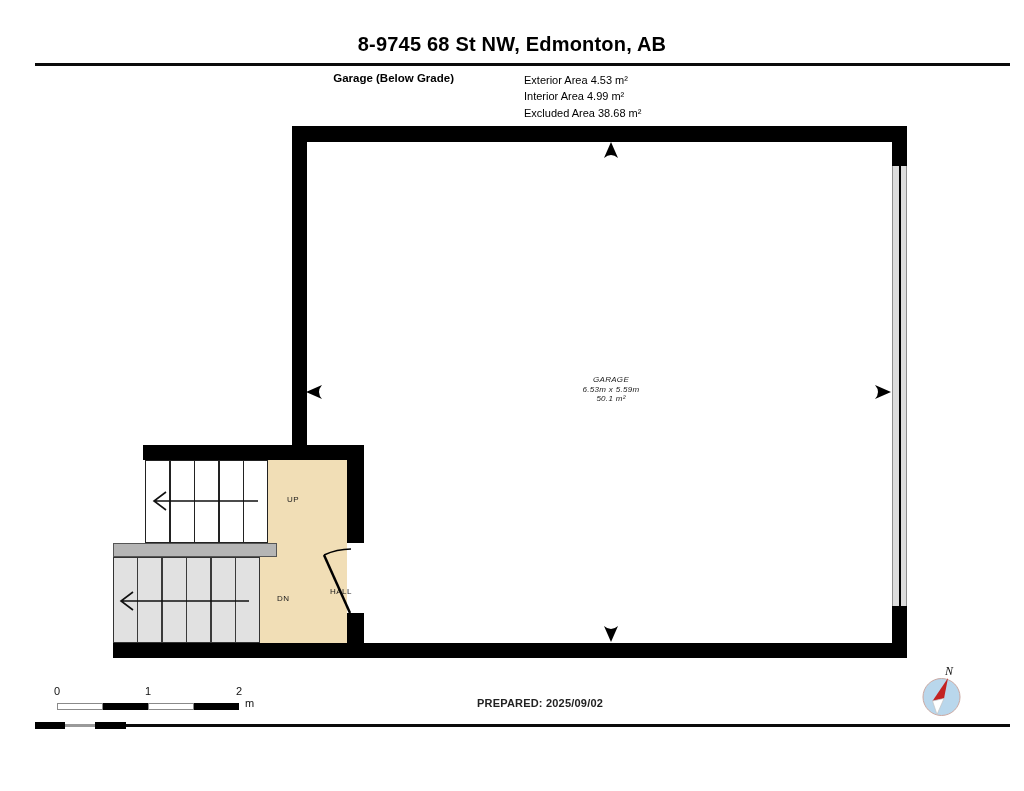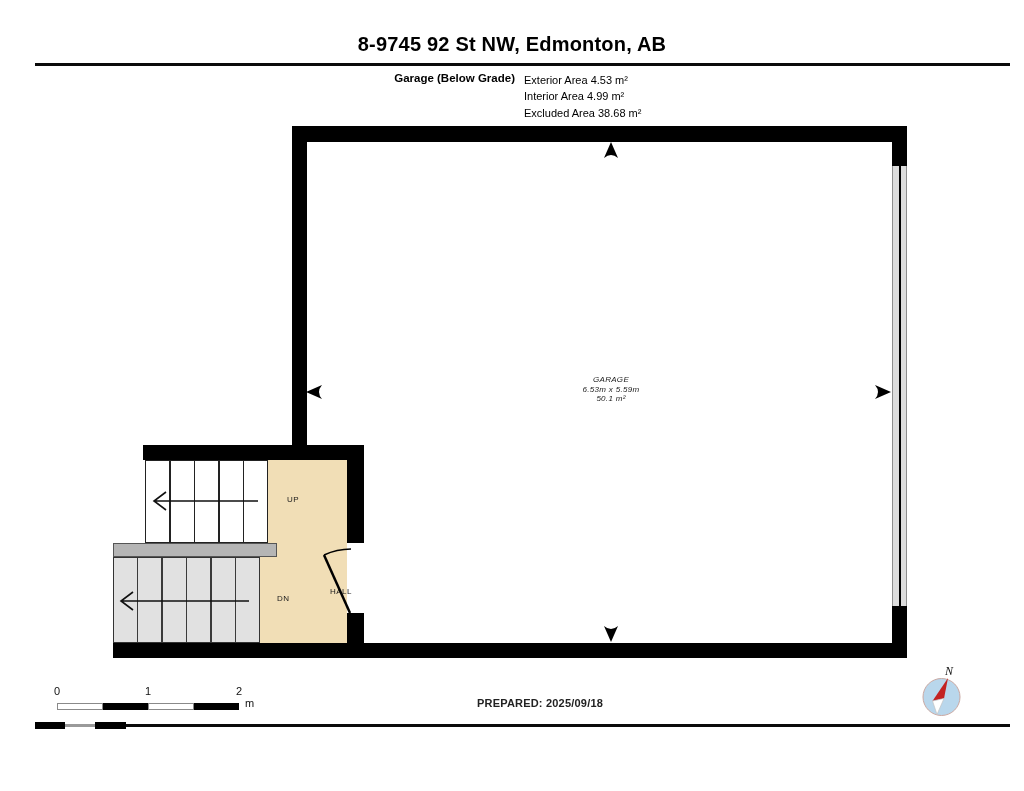--- a/index.html
+++ b/index.html
@@ -2,21 +2,21 @@
 <html><head>
 <meta charset="utf-8">
 <style>
   html,body{margin:0;padding:0;background:#fff;}
   #page{position:relative;width:1024px;height:791px;background:#fff;overflow:hidden;
         font-family:"Liberation Sans","DejaVu Sans",sans-serif;color:#000;}
   .abs{position:absolute;}
   .wall{position:absolute;background:#000;}
   #title{top:33px;left:0;width:1024px;text-align:center;font-size:20px;font-weight:bold;letter-spacing:.2px;}
   #hdr-divider{left:35px;top:63px;width:975px;height:3px;background:#0a0a0a;}
-  #floor-label{left:0;top:72px;width:515px;text-align:right;font-size:11.5px;font-weight:bold;}
+  #floor-label{left:0;top:72px;width:454px;text-align:right;font-size:11.5px;font-weight:bold;}
   #area-list{left:524px;top:72px;font-size:11px;line-height:16.4px;}
   
   #hall{left:259px;top:460px;width:88px;height:183px;background:#f1deb6;}
   #stairs-upper{left:145px;top:460px;width:123px;height:83px;background-color:#fff;
      border:1.5px solid #222;box-sizing:border-box;
      background-image:repeating-linear-gradient(to right,transparent 0,transparent 23.1px,#222 23.1px,#222 24.6px);}
   #landing{left:113px;top:543px;width:164px;height:14px;background:#b5b5b5;border:1px solid #555;box-sizing:border-box;}
   #stairs-lower{left:113px;top:557px;width:147px;height:86px;background-color:#e1e1e1;
      border:1.5px solid #333;box-sizing:border-box;
      background-image:repeating-linear-gradient(to right,transparent 0,transparent 23px,#3a3a3a 23px,#3a3a3a 24.5px);}
@@ -39,21 +39,21 @@
   .footer-dash{position:absolute;top:722px;height:7px;background:#000;}
   #footer-gray{left:65px;top:724px;width:30px;height:3px;background:#9a9a9a;}
   #disclaimer{left:38px;top:733px;width:970px;font-size:10px;color:#1a1a1a;}
   #disclaimer-smudge{left:39px;top:730px;width:112px;height:15px;background:rgba(255,255,255,.5);border-radius:8px;}
 </style>
 </head>
 <body>
 
 <div id="page">
 
-  <div id="title" class="abs">8-9745 92 St NW, Edmonton, AB</div>
+  <div id="title" class="abs">8-9745 68 St NW, Edmonton, AB</div>
   <div id="hdr-divider" class="abs"></div>
   <div id="floor-label" class="abs">Garage (Below Grade)</div>
   <div id="area-list" class="abs">
     <div>Exterior Area 4.53 m²</div>
     <div>Interior Area 4.99 m²</div>
     <div>Excluded Area 38.68 m²</div>
   </div>
 
   <div id="hall" class="abs"></div>
   <div id="stairs-upper" class="abs"></div>
@@ -96,21 +96,21 @@
   <div class="tick" style="left:141px;">1</div>
   <div class="tick" style="left:232px;">2</div>
   <div id="scale-bar" class="abs">
     <div class="seg-w"></div>
     <div class="seg-b"></div>
     <div class="seg-w"></div>
     <div class="seg-b"></div>
   </div>
   <div id="scale-unit" class="abs">m</div>
 
-  <div id="prepared" class="abs">PREPARED: 2025/09/18</div>
+  <div id="prepared" class="abs">PREPARED: 2025/09/02</div>
 
   <svg class="abs" style="left:920px;top:661px;" width="44" height="56" viewBox="0 0 44 56">
     <text x="25" y="14" font-size="12" font-style="italic" font-family="Liberation Serif, DejaVu Serif, serif" fill="#111">N</text>
     <circle cx="21.5" cy="36" r="18.5" fill="#b9d7ec" stroke="#c9a8a2" stroke-width="1"></circle>
     <path d="M28,17 L12.5,40 L24,37.5 Z" fill="#c32222"></path>
     <path d="M24,37.5 L12.5,40 L17,53.5 Z" fill="#ffffff" stroke="#c2c2c2" stroke-width="0.7"></path>
   </svg>
 
   <div id="footer-line" class="abs"></div>
   <div class="footer-dash" style="left:35px;width:30px;"></div>

